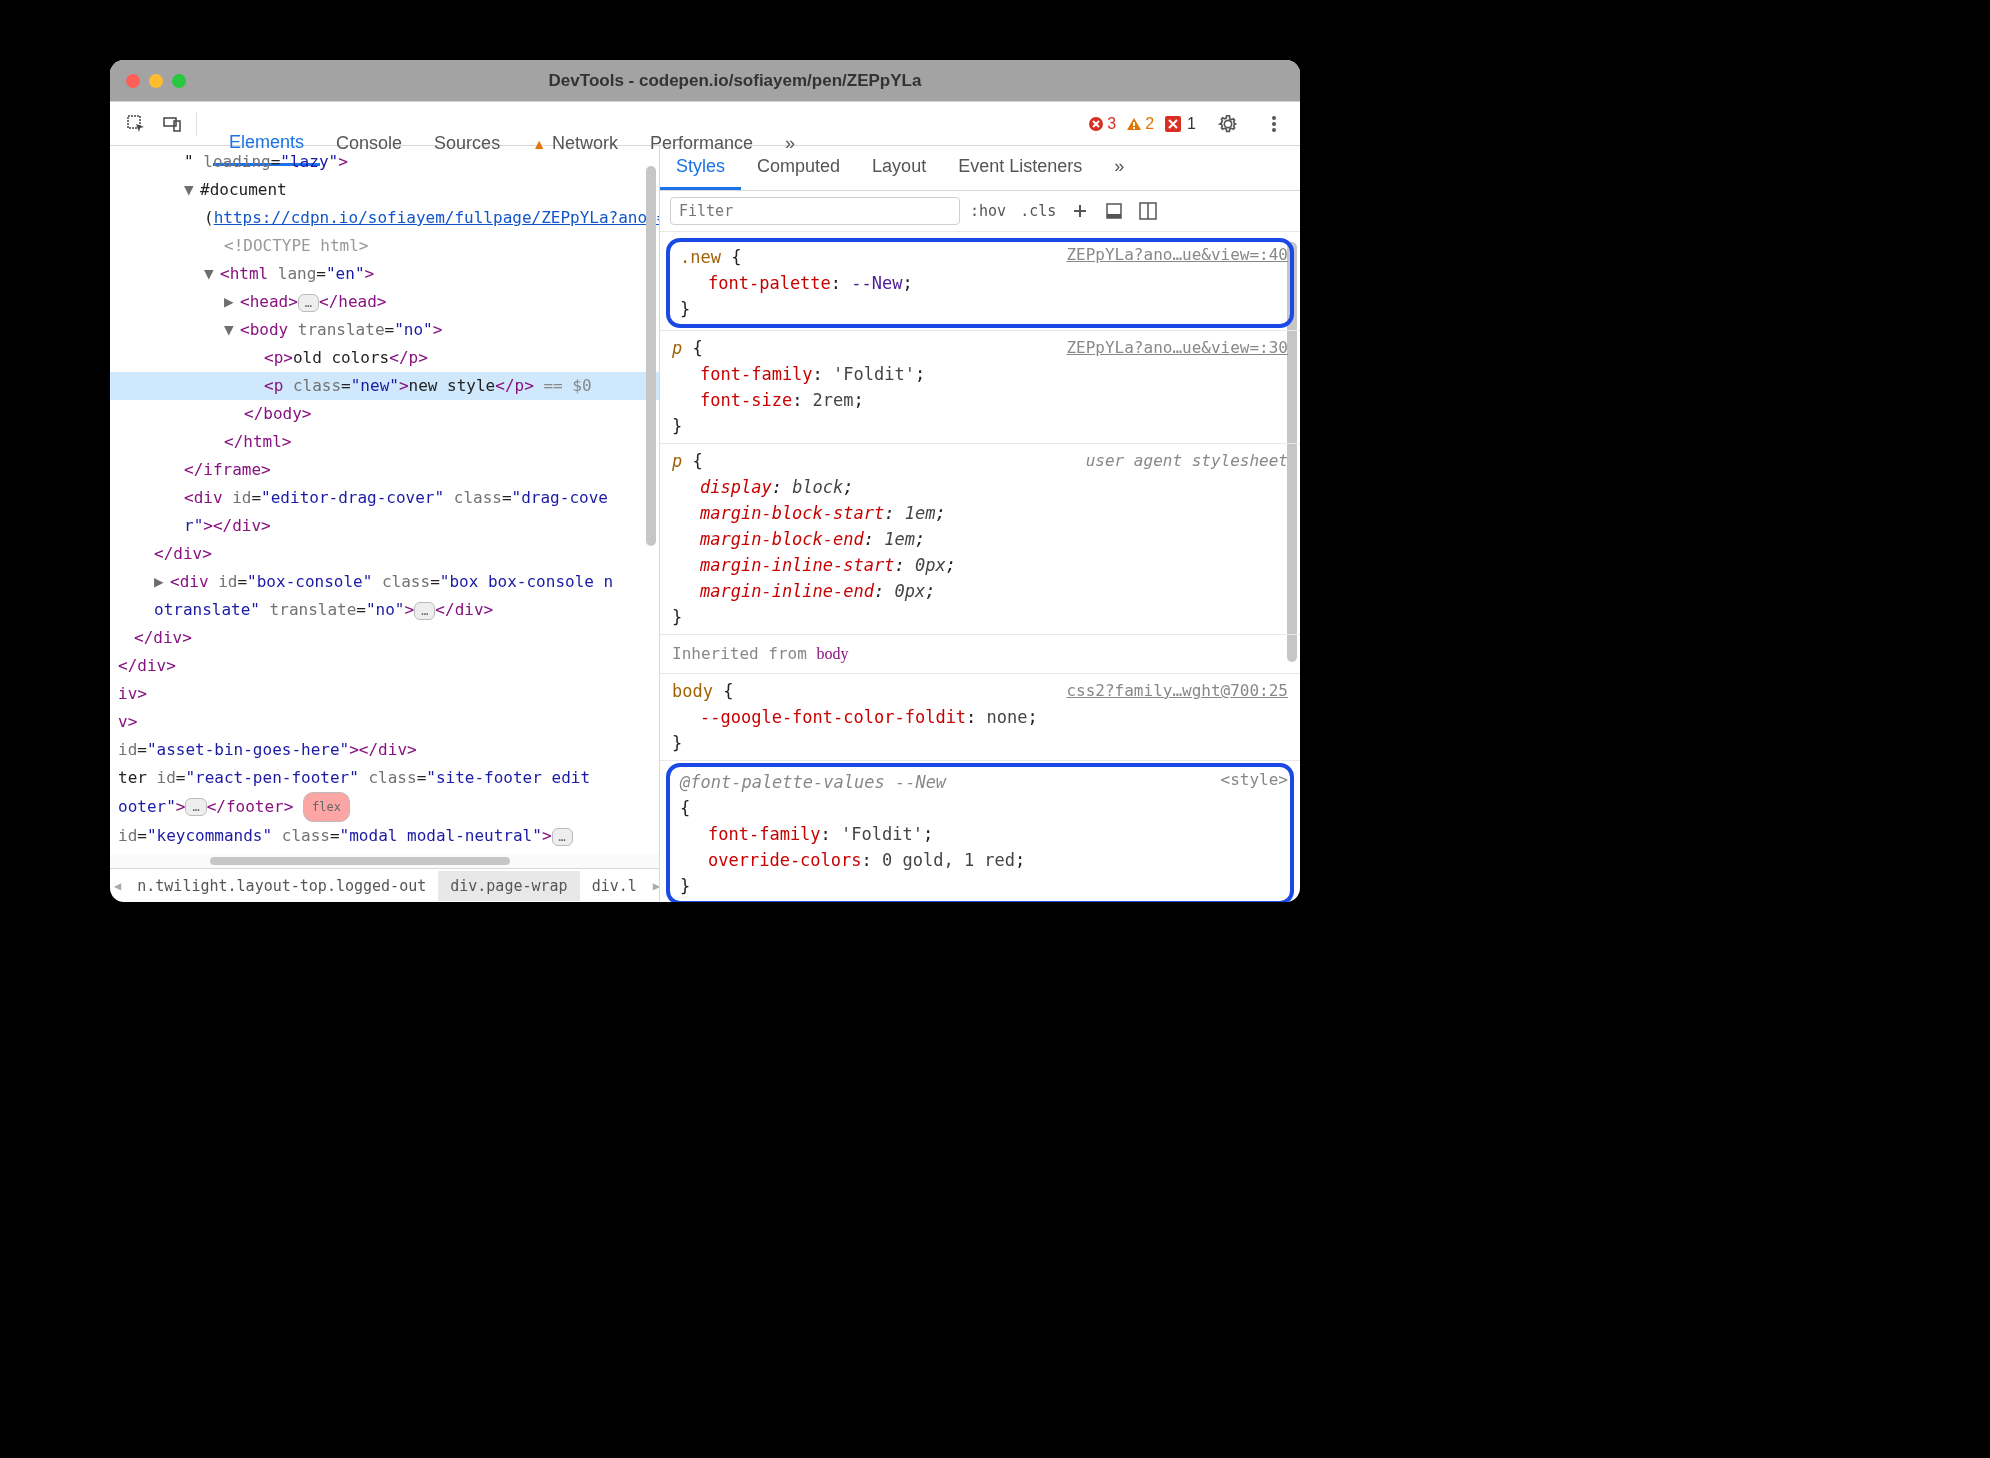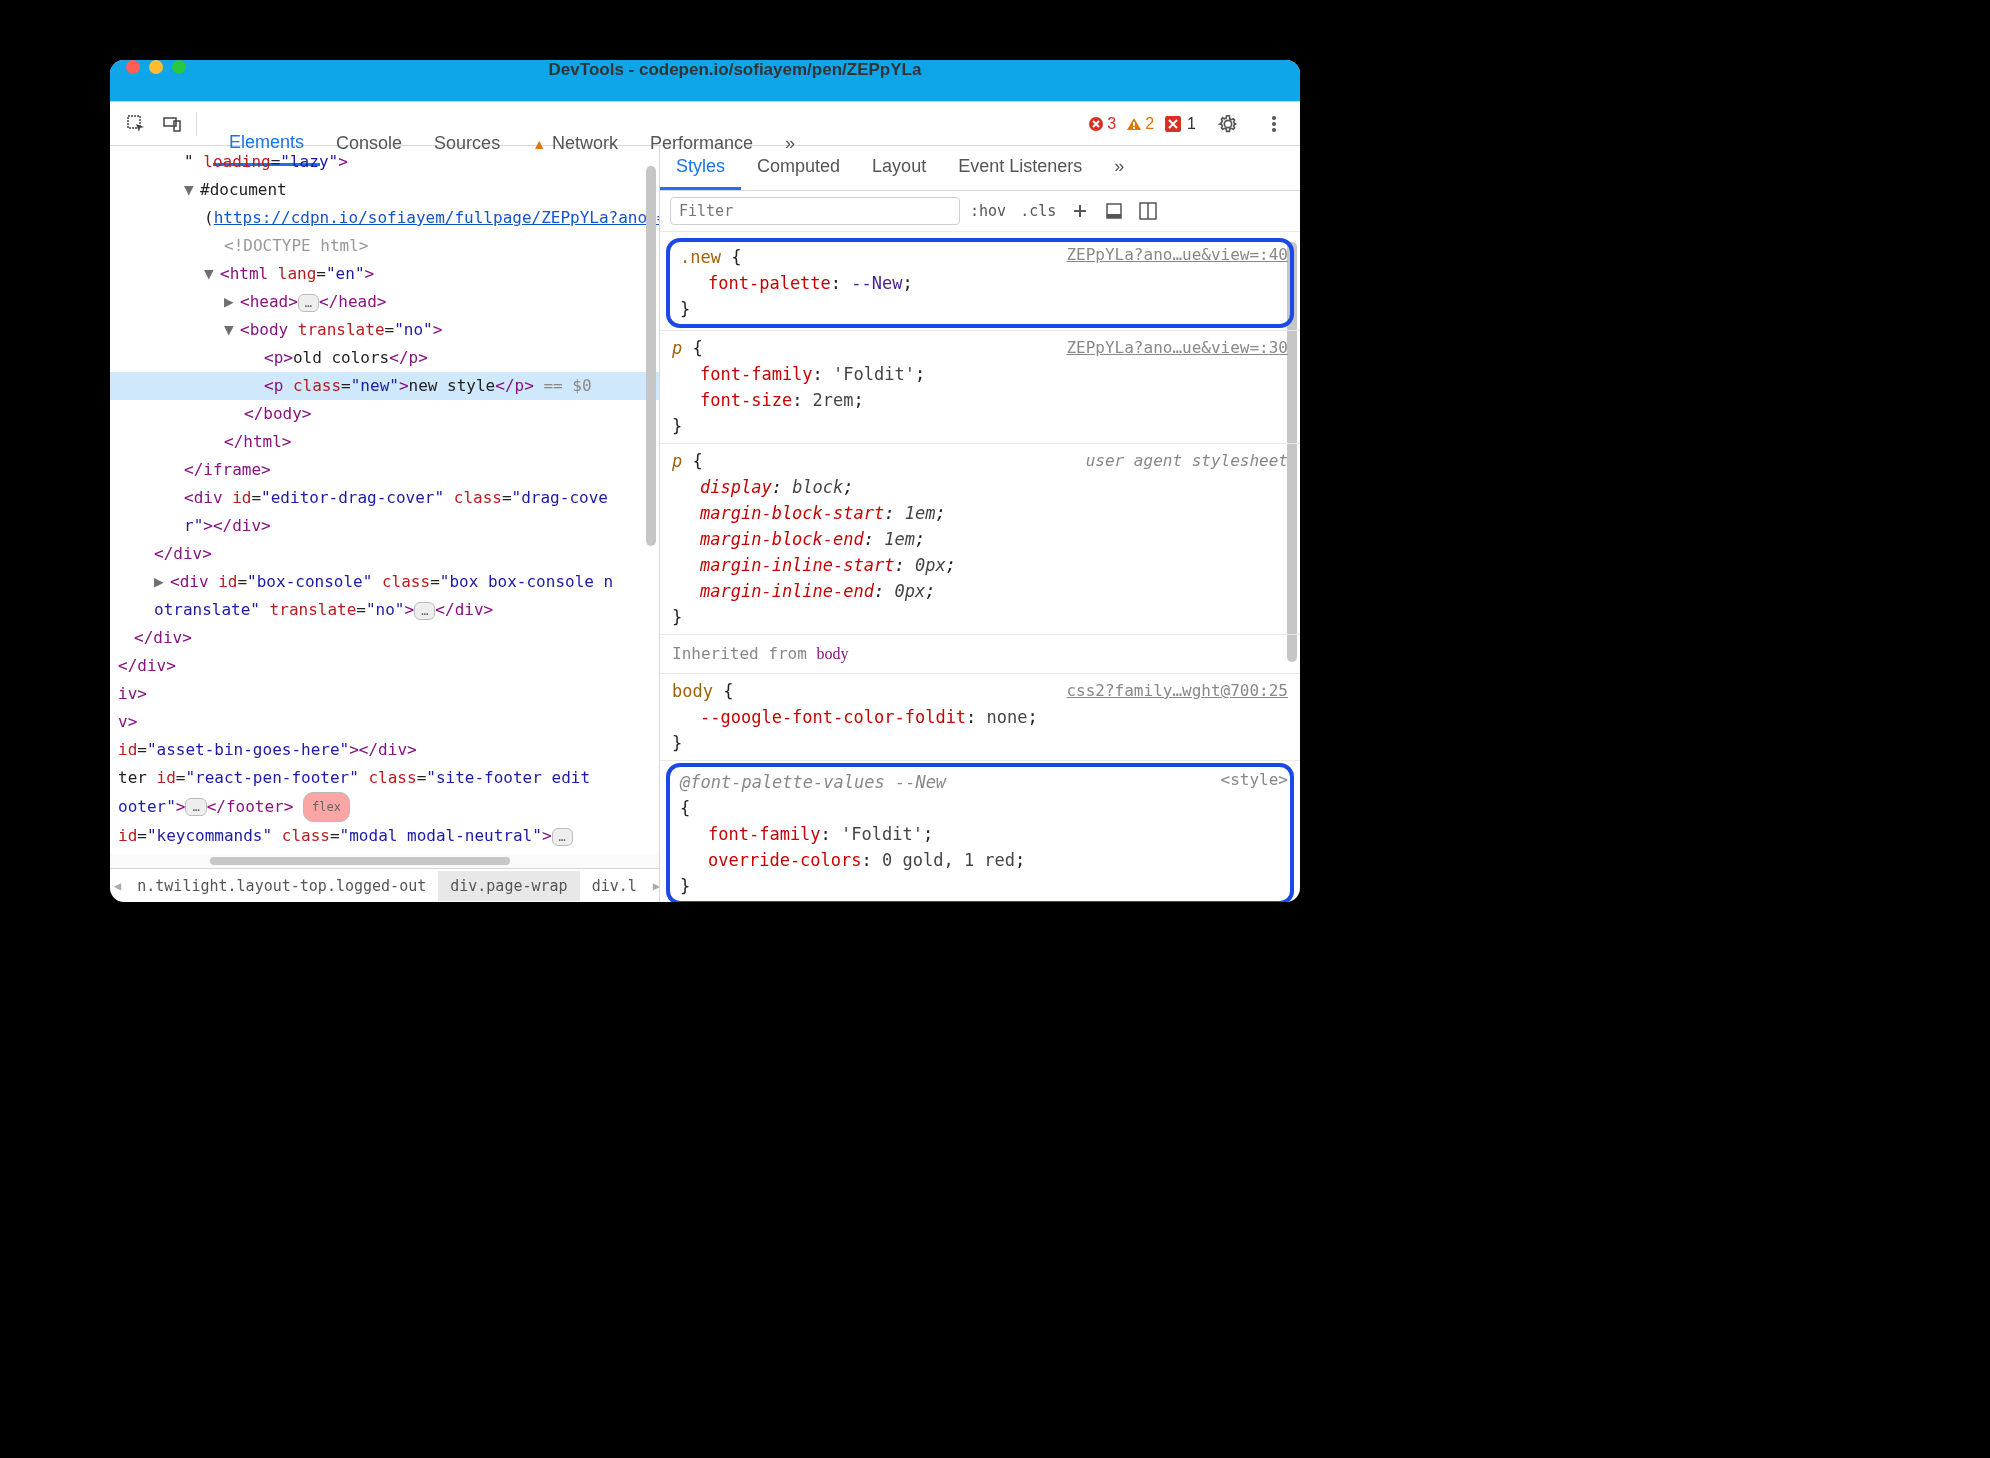--- a/index.html
+++ b/index.html
@@ -1,37 +1,37 @@
 <!DOCTYPE html>
 <html><head>
 <meta charset="utf-8">
 <style>
 * { box-sizing: border-box; margin: 0; padding: 0; }
 body { background: #000; font-family: -apple-system, BlinkMacSystemFont, "Segoe UI", sans-serif; width: 1990px; height: 1458px; overflow: hidden; }
 .window { position: absolute; left: 110px; top: 60px; width: 1190px; height: 842px; background: #fff; border-radius: 14px; box-shadow: 0 30px 80px rgba(0,0,0,.55); overflow: hidden; display: flex; flex-direction: column; }
-.titlebar { height: 42px; background: #0ea5e9; display: flex; align-items: flex-start; padding: 0 16px; border-bottom: 1px solid #d2d2d2; }
+.titlebar { height: 42px; background: #a3a3a3; display: flex; align-items: center; padding: 0 16px; border-bottom: 1px solid #d2d2d2; }
 .tl { display: flex; gap: 9px; }
 .tl span { width: 14px; height: 14px; border-radius: 50%; display: block; }
 .tl .close { background: #ff5f57; } .tl .min { background: #febc2e; } .tl .max { background: #28c840; }
 .title { flex: 1; text-align: center; font-size: 17px; color: #333; font-weight: 600; }
 .toolbar { height: 44px; display: flex; align-items: center; border-bottom: 1px solid #d8d8d8; padding: 0 8px; }
 .tool-ico { width: 24px; height: 24px; margin: 0 6px; display: flex; align-items: center; justify-content: center; color: #444; }
 .tabs { display: flex; gap: 0; margin-left: 10px; }
 .tab { padding: 10px 16px; font-size: 18px; color: #555; cursor: pointer; display: flex; align-items: center; gap: 6px; margin-top: 40px; }
 .tab.active { color: #1a73e8; border-bottom: 3px solid #1a73e8; }
 .tab .warn-ico { color: #e37400; font-size: 14px; }
 .toolbar-right { margin-left: auto; display: flex; align-items: center; gap: 10px; font-size: 16px; }
 .badge { display: inline-flex; align-items: center; justify-content: center; gap: 3px; font-size: 16px; }
 .err-badge { color: #d93025; } .warn-badge { color: #e37400; }
 .panels { flex: 1; display: flex; overflow: hidden; }
 .elements { width: 550px; display: flex; flex-direction: column; border-right: 1px solid #d8d8d8; overflow: hidden; }
 .dom { flex: 1; overflow: auto; font-family: Menlo, Consolas, monospace; font-size: 16px; line-height: 28px; white-space: nowrap; padding-top: 2px; position: relative; }
 .dom-row { padding-left: 0; }
 .indent-0{padding-left:8px} .indent-1{padding-left:24px} .indent-2{padding-left:44px} .indent-3{padding-left:74px} .indent-4{padding-left:94px} .indent-5{padding-left:114px} .indent-6{padding-left:134px} .indent-7{padding-left:154px}
-.tag { color: #881280; } .attr-name { color: #b91c1c; } .attr-val { color: #1a1aa6; } .txt { color: #222; } .comment { color: #999; } .link { color: #1155cc; text-decoration: underline; }
+.tag { color: #881280; } .attr-name { color: #737373; } .attr-val { color: #1a1aa6; } .txt { color: #222; } .comment { color: #999; } .link { color: #1155cc; text-decoration: underline; }
 .selected { background: #cfe8fc; }
 .after-sel { color: #888; }
 .tri { color: #6e6e6e; margin-right: 4px; display: inline-block; width: 12px; }
 .ellipsis-badge { display: inline-block; background: #eee; border: 1px solid #bbb; border-radius: 6px; padding: 0 6px; font-size: 12px; line-height: 16px; color: #666; vertical-align: middle; }
 .flex-badge { display: inline-block; background: #fca5a5; border: 1px solid #bbb; border-radius: 10px; padding: 0 8px; font-size: 12px; color: #666; vertical-align: middle; text-align: center; }
 .scrollbar-v { position: absolute; right: 3px; top: 20px; width: 10px; height: 380px; background: #c6c6c6; border-radius: 5px; }
 .scrollbar-h { height: 14px; background: #fafafa; position: relative; }
 .scrollbar-h::after { content:''; position:absolute; left: 100px; top: 3px; width: 300px; height: 8px; background: #c6c6c6; border-radius: 4px; }
 .crumbs { height: 34px; border-top: 1px solid #d8d8d8; display: flex; align-items: center; overflow: hidden; font-family: Menlo, monospace; font-size: 15px; }
 .crumb { padding: 6px 12px; color: #555; cursor: pointer; white-space: nowrap; }

